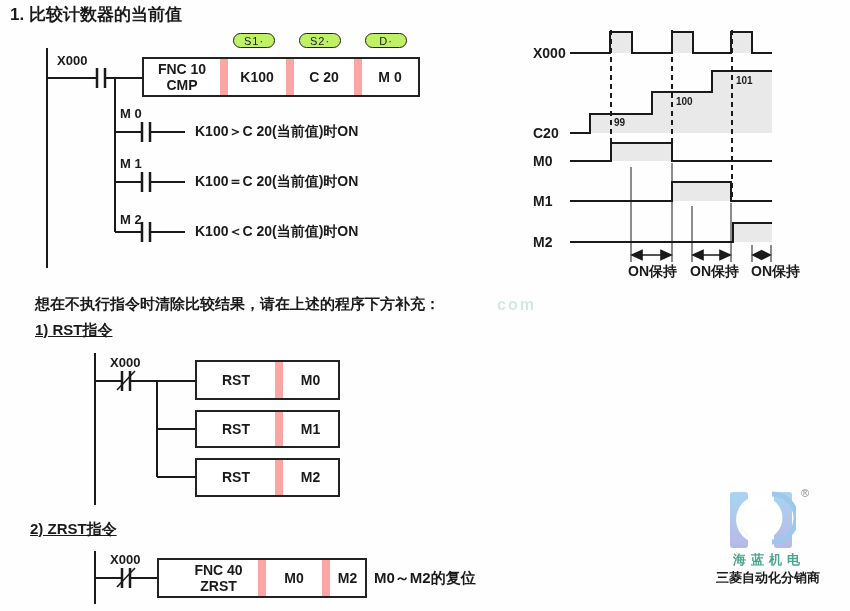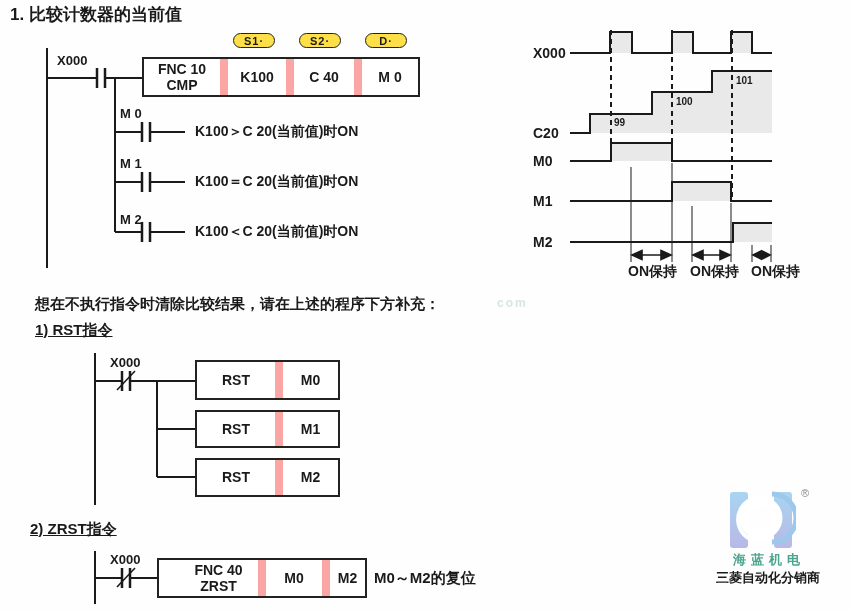--- a/index.html
+++ b/index.html
@@ -15,22 +15,22 @@
   .sig{font-size:14px;}
   .num{font-size:10px;font-weight:600;}
   .desc{font-size:14px;}
   .hold{font-size:14px;}
   .box{position:absolute;z-index:2;box-sizing:border-box;border:2px solid #222;background:#fff;display:flex;}
   .cell{box-sizing:border-box;display:flex;flex-direction:column;align-items:center;justify-content:center;
         font-size:14px;font-weight:600;color:#1a1a1a;line-height:1.15;}
   .cell.sep{border-left:8px solid #fca5a5;}
   .oval{position:absolute;z-index:2;box-sizing:border-box;width:42px;height:15px;border:1.5px solid #222;
         border-radius:8px;display:flex;align-items:center;justify-content:center;
-        font-size:11px;font-weight:bold;background:#fde047;letter-spacing:1px;}
-  .watermark{position:absolute;z-index:0;font-size:12px;font-weight:bold;color:#aed4bf;opacity:.5;letter-spacing:2px;}
+        font-size:11px;font-weight:normal;background:#bef264;letter-spacing:1px;}
+  .watermark{position:absolute;z-index:0;font-size:16px;font-weight:bold;color:#aed4bf;opacity:.5;letter-spacing:2px;}
   .logo-name{position:absolute;z-index:2;font-size:13px;font-weight:bold;letter-spacing:5px;color:#4ba58e;white-space:nowrap;}
   .logo-sub{position:absolute;z-index:2;font-size:13px;font-weight:bold;color:#1a1a1a;white-space:nowrap;}
   .reg{position:absolute;z-index:2;font-size:11px;color:#888;}
 </style>
 </head>
 <body>
 
 <div class="page">
 
   <svg class="overlay" width="850" height="611">
@@ -143,21 +143,21 @@
   <div class="oval" style="left:233px;top:33px;">S1·</div>
   <div class="oval" style="left:299px;top:33px;">S2·</div>
   <div class="oval" style="left:365px;top:33px;">D·</div>
 
   <div class="box" style="left:142px;top:57px;width:278px;height:40px;">
     <div class="cell" style="width:76px;">
       <div>FNC 10</div>
       <div>CMP</div>
     </div>
     <div class="cell sep" style="width:66px;">K100</div>
-    <div class="cell sep" style="width:68px;">C 40</div>
+    <div class="cell sep" style="width:68px;">C 20</div>
     <div class="cell sep" style="flex:1;">M 0</div>
   </div>
 
   <div class="lbl dev" style="left:120px;top:107px;">M 0</div>
   <div class="lbl dev" style="left:120px;top:157px;">M 1</div>
   <div class="lbl dev" style="left:120px;top:213px;">M 2</div>
   <div class="lbl desc" style="left:195px;top:124px;">K100＞C 20(当前值)时ON</div>
   <div class="lbl desc" style="left:195px;top:174px;">K100＝C 20(当前值)时ON</div>
   <div class="lbl desc" style="left:195px;top:224px;">K100＜C 20(当前值)时ON</div>
 

